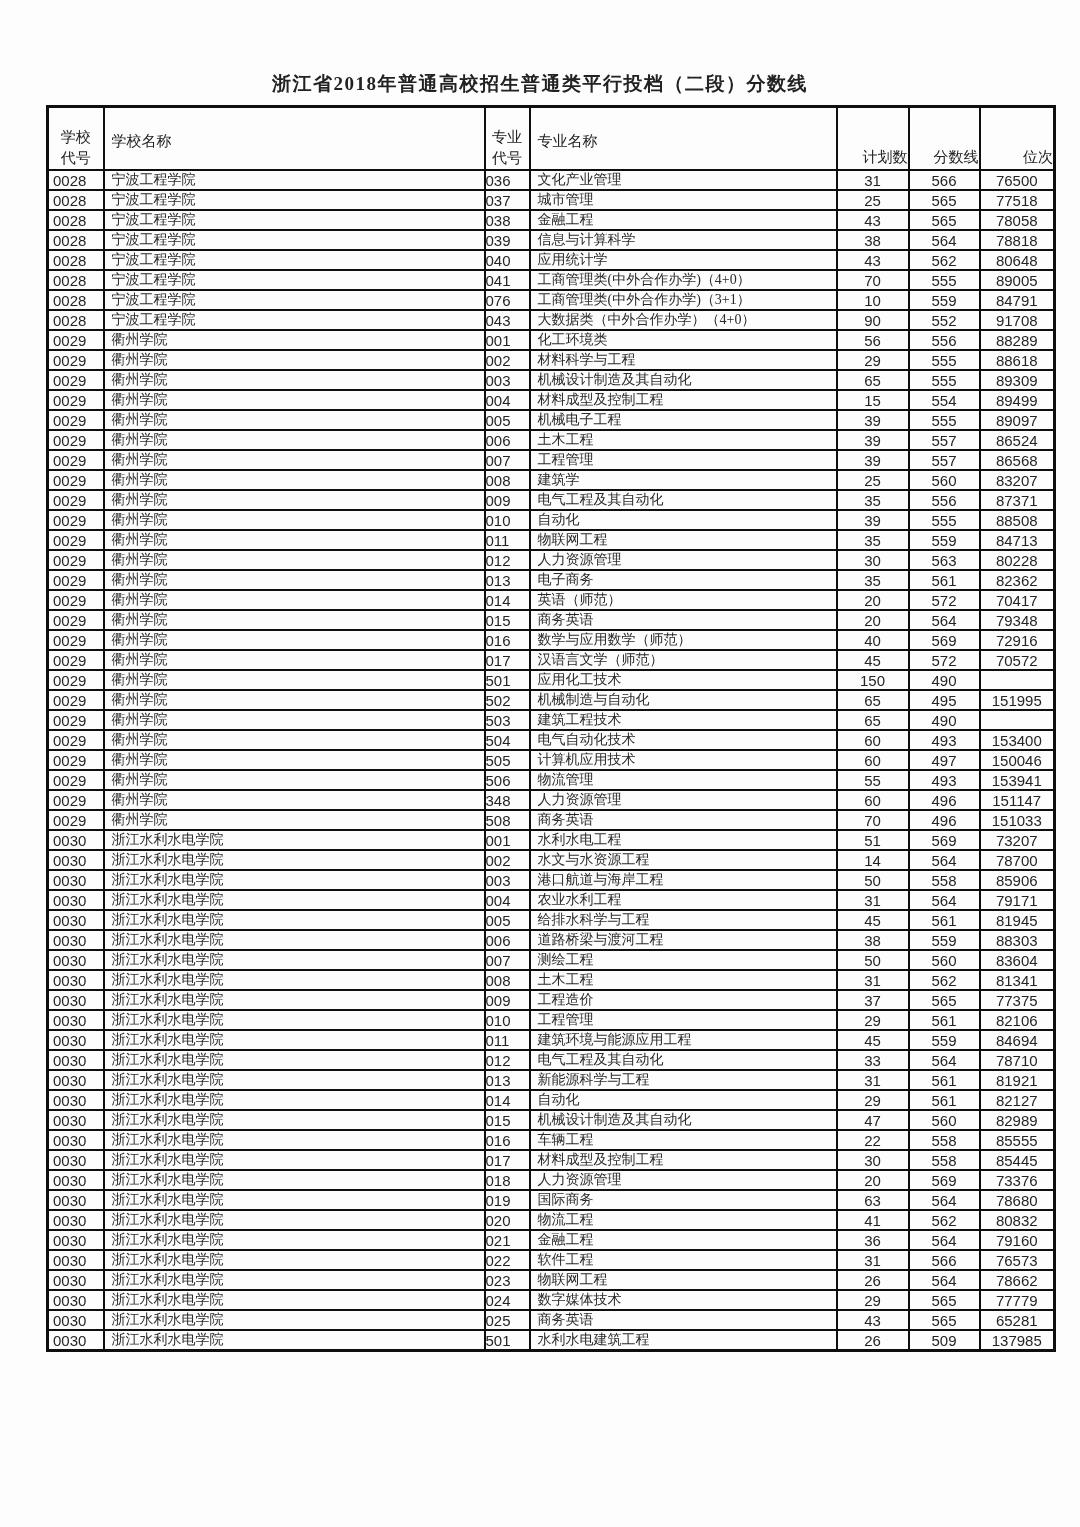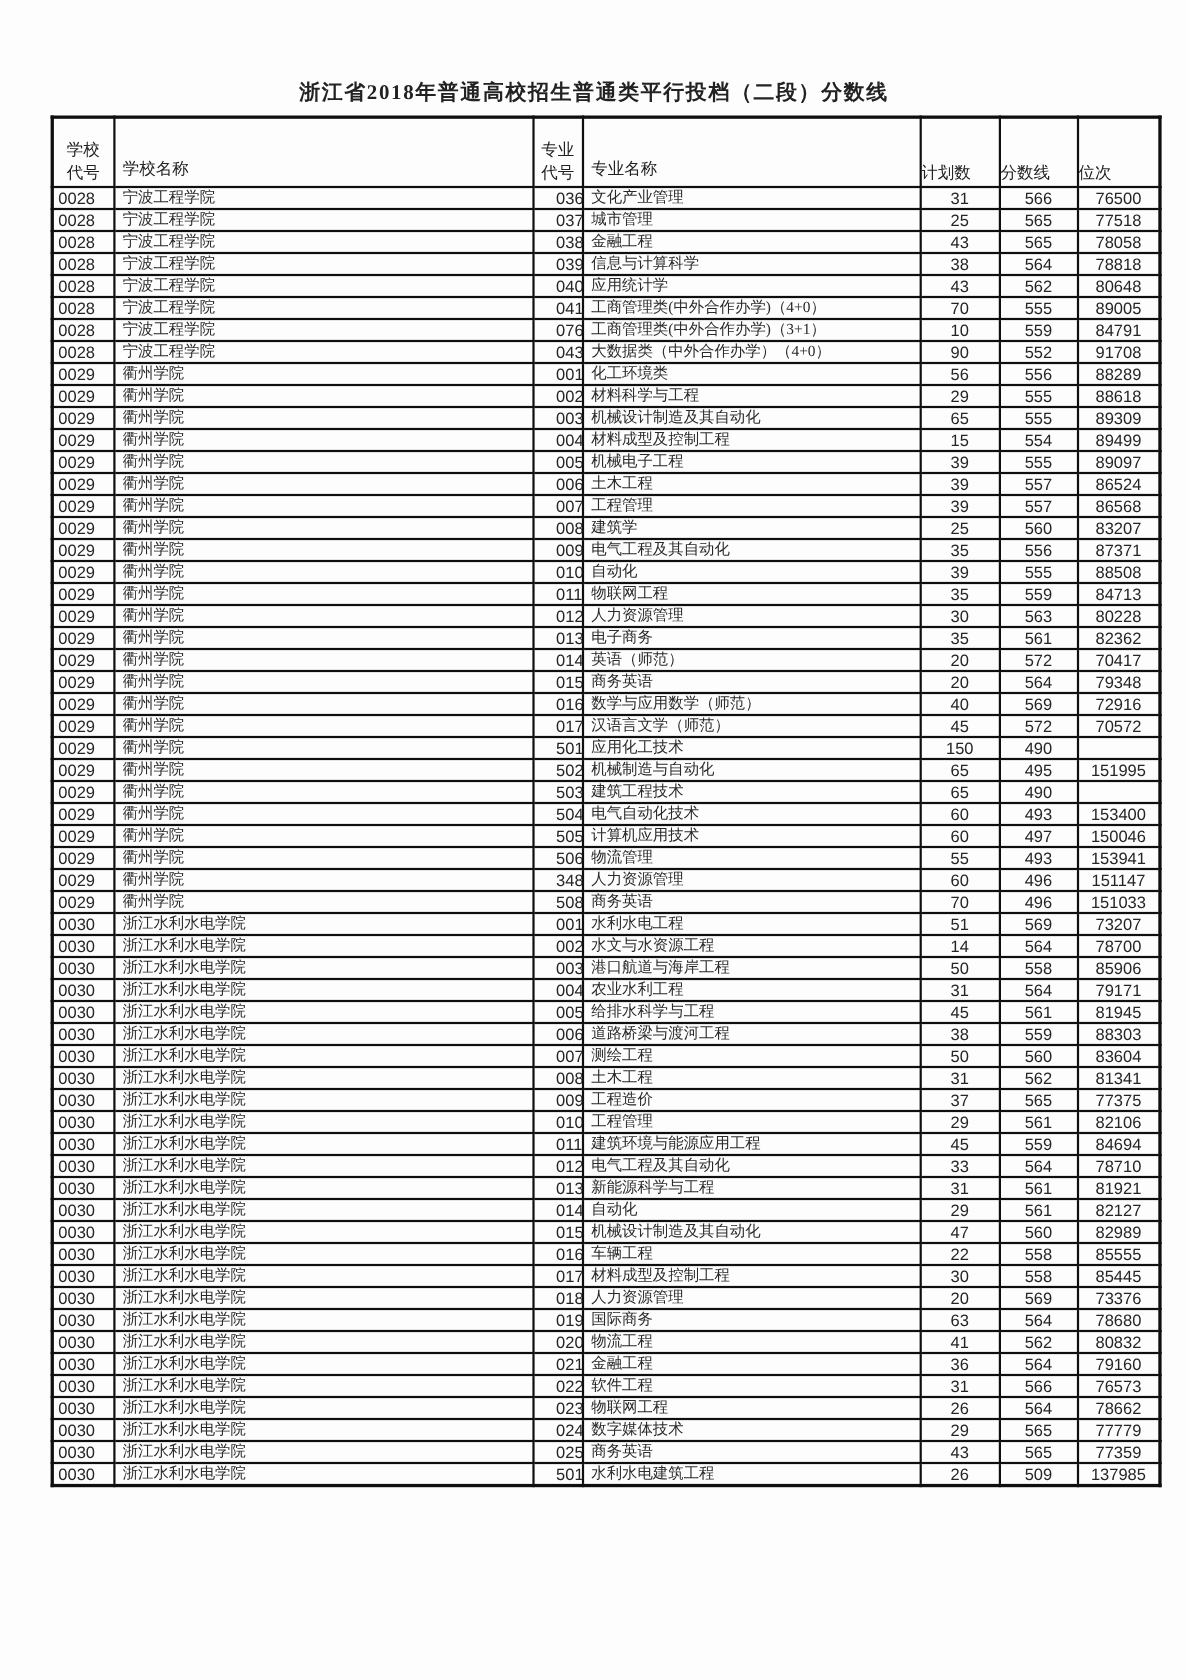--- a/index.html
+++ b/index.html
@@ -56,43 +56,43 @@
     white-space: pre-line;
     text-align: center;
     vertical-align: middle;
     line-height: 1.4;
     padding-top: 19px;
   }
   .th-bottom-left {
     text-align: left;
     vertical-align: bottom;
     padding-left: 7px;
-    padding-bottom: 6px;
+    padding-bottom: 18px;
   }
   .th-bottom-center {
-    text-align: left;
+    text-align: right;
     vertical-align: bottom;
     padding-bottom: 2px;
   }
   td.c1 {
     text-align: left;
     padding-left: 4px;
     font-family: "Liberation Sans", "DejaVu Sans", sans-serif;
     font-size: 15px;
     color: #252525;
   }
   td.c2, td.c4 {
     text-align: left;
     padding-left: 7px;
     font-size: 14px;
     color: #2a2a2a;
   }
   td.c3 {
     text-align: left;
-    padding-left: 20px;
+    padding-left: 0;
     font-family: "Liberation Sans", "DejaVu Sans", sans-serif;
     font-size: 15px;
     color: #252525;
   }
   td.c5, td.c6, td.c7 {
     text-align: center;
     font-family: "Liberation Sans", "DejaVu Sans", sans-serif;
     font-size: 15px;
     color: #252525;
   }
@@ -639,21 +639,21 @@
         <td class="c6">565</td>
         <td class="c7">77779</td>
       </tr>
       <tr>
         <td class="c1">0030</td>
         <td class="c2">浙江水利水电学院</td>
         <td class="c3">025</td>
         <td class="c4">商务英语</td>
         <td class="c5">43</td>
         <td class="c6">565</td>
-        <td class="c7">77359</td>
+        <td class="c7">65281</td>
       </tr>
       <tr>
         <td class="c1">0030</td>
         <td class="c2">浙江水利水电学院</td>
         <td class="c3">501</td>
         <td class="c4">水利水电建筑工程</td>
         <td class="c5">26</td>
         <td class="c6">509</td>
         <td class="c7">137985</td>
       </tr>

